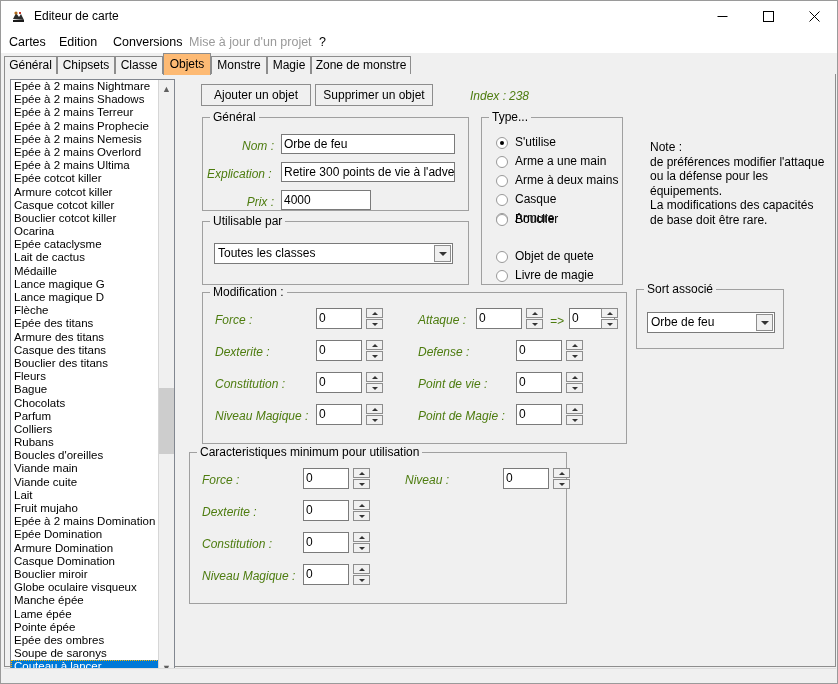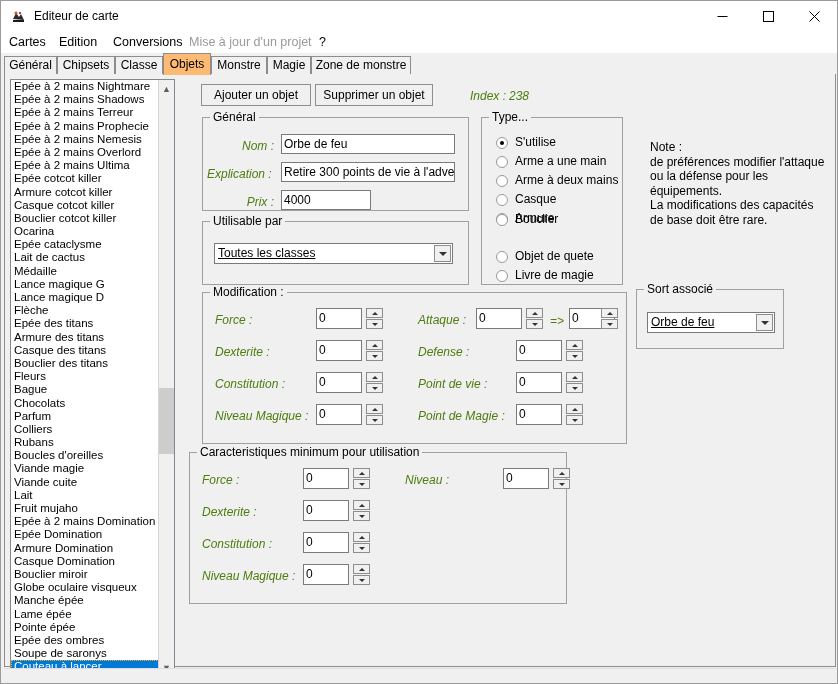--- a/index.html
+++ b/index.html
@@ -316,21 +316,20 @@
   }
   .combo-text {
     position: absolute;
     left: 3px; top: 0;
     right: 20px;
     font-size: 12px;
     color: #000;
     line-height: 19px;
     white-space: nowrap;
     overflow: hidden;
-    text-decoration: underline;
   }
   .combo-arrow {
     position: absolute;
     right: 1px; top: 1px;
     width: 17px;
     bottom: 1px;
     background: #f0f0f0;
     border: 1px solid #8d8d8d;
     box-sizing: border-box;
     display: flex;
@@ -443,21 +442,21 @@
           <div class="list-item">Armure des titans</div>
           <div class="list-item">Casque des titans</div>
           <div class="list-item">Bouclier des titans</div>
           <div class="list-item">Fleurs</div>
           <div class="list-item">Bague</div>
           <div class="list-item">Chocolats</div>
           <div class="list-item">Parfum</div>
           <div class="list-item">Colliers</div>
           <div class="list-item">Rubans</div>
           <div class="list-item">Boucles d'oreilles</div>
-          <div class="list-item">Viande magie</div>
+          <div class="list-item">Viande main</div>
           <div class="list-item">Viande cuite</div>
           <div class="list-item">Lait</div>
           <div class="list-item">Fruit mujaho</div>
           <div class="list-item">Epée à 2 mains Domination</div>
           <div class="list-item">Epée Domination</div>
           <div class="list-item">Armure Domination</div>
           <div class="list-item">Casque Domination</div>
           <div class="list-item">Bouclier miroir</div>
           <div class="list-item">Globe oculaire visqueux</div>
           <div class="list-item">Manche épée</div>

